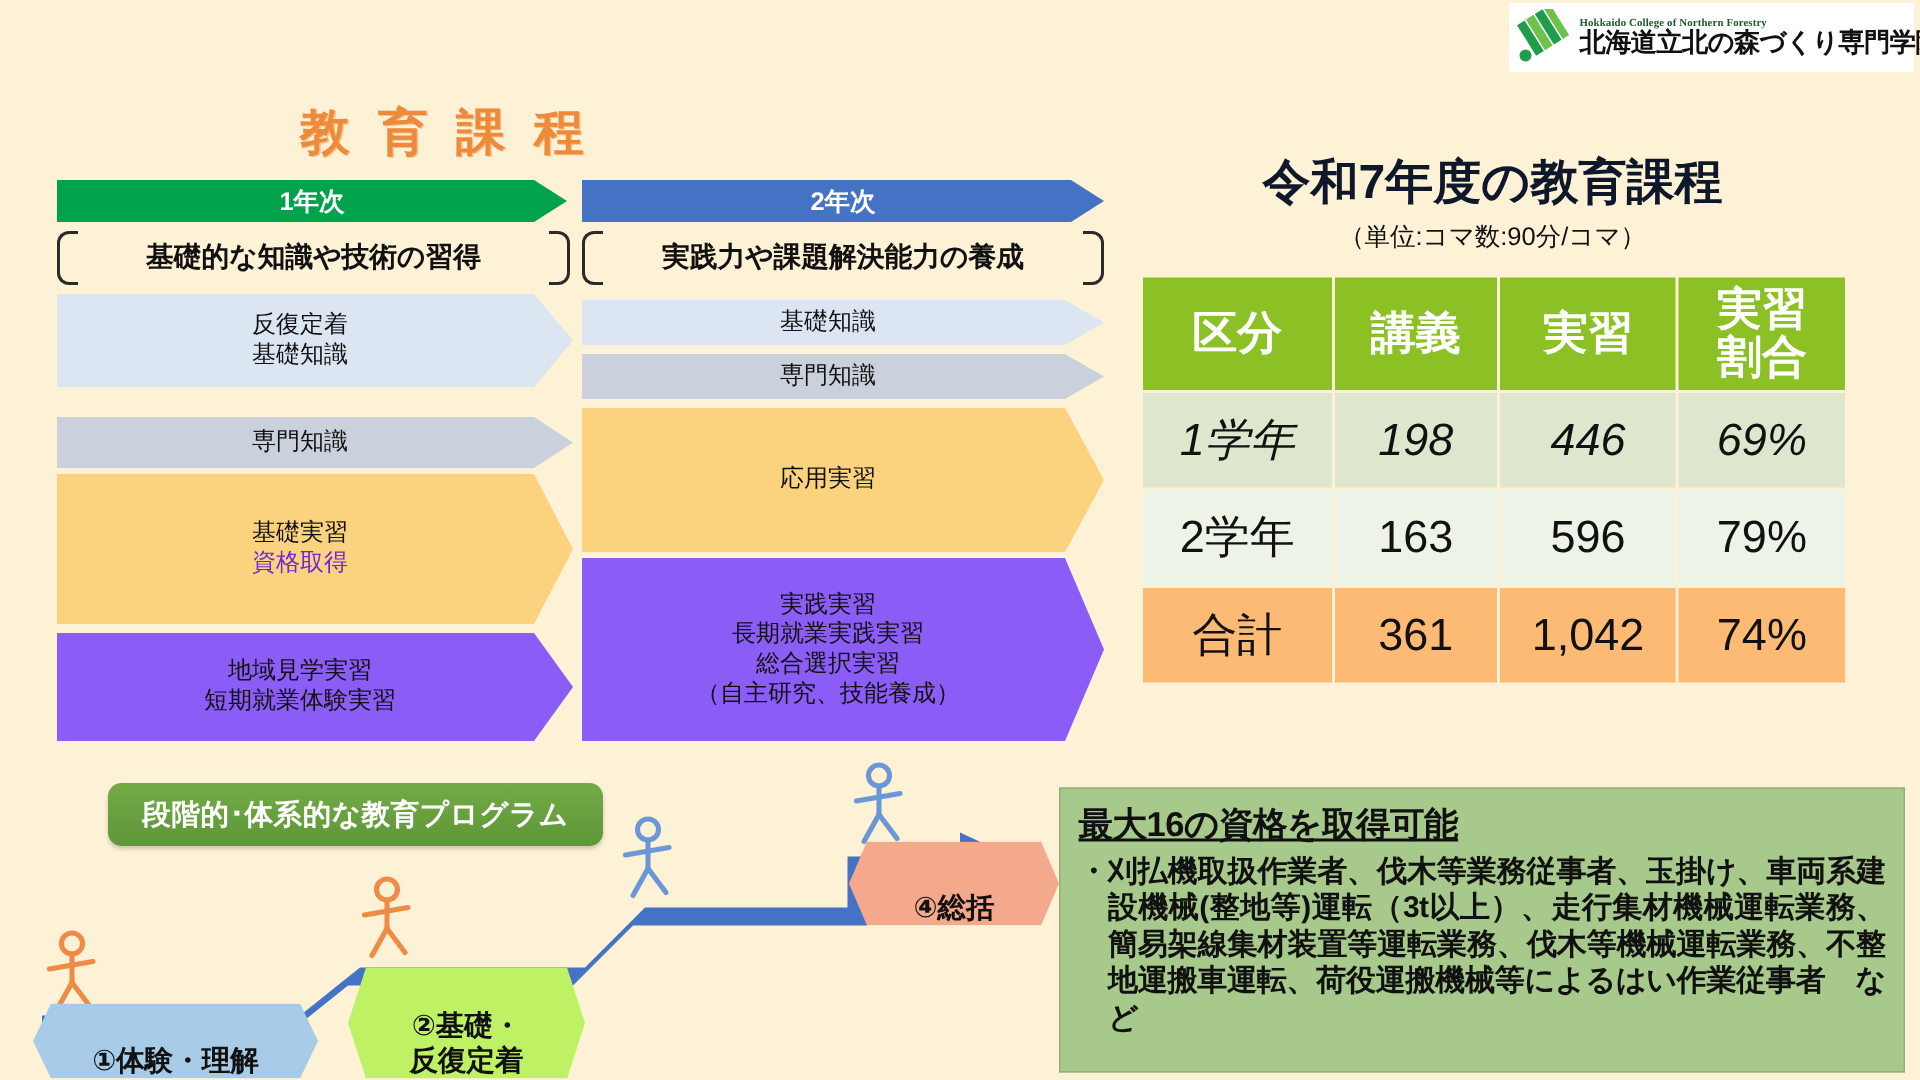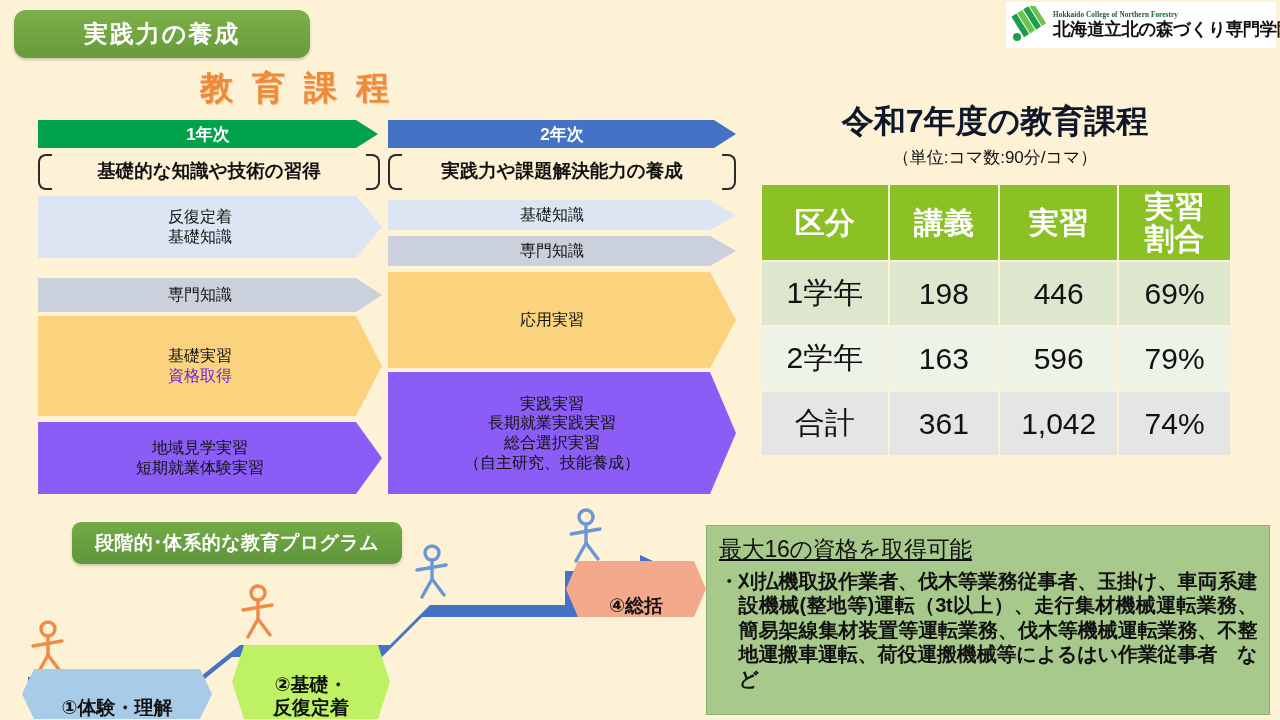--- a/index.html
+++ b/index.html
@@ -92,23 +92,23 @@
   #curriculum-table { position:absolute; left:760px; top:183px; width:472px;
                       border-collapse:separate; border-spacing:2px; }
   #curriculum-table th {
     background:#8CC125; color:#ffffff; font-size:30px; font-weight:700;
     padding:6px 2px; line-height:1.05; text-align:center; vertical-align:middle;
   }
   #curriculum-table td {
     font-size:30px; text-align:center; color:#111; padding:11px 2px;
     vertical-align:middle; font-weight:400;
   }
-  #curriculum-table tr.r-odd td  { background:#DCE7CD; }
+  #curriculum-table tr.r-odd td  { background:#DCE7CD;font-style:italic; }
   #curriculum-table tr.r-even td { background:#EEF3E7; }
-  #curriculum-table tr.r-tot td  { background:#e5e5e5; }
+  #curriculum-table tr.r-tot td  { background:#fdba74; }
   #curriculum-table col.c0 { width:128px; }
   #curriculum-table col.c1 { width:110px; }
   #curriculum-table col.c2 { width:118px; }
   #curriculum-table col.c3 { width:112px; }
 
   
   #stair { position:absolute; left:0; top:505px; width:720px; height:215px; }
 
   #program-pill {
     position:absolute; left:72px; top:522px; width:330px; height:42px;
@@ -123,35 +123,32 @@
               text-align:center; font-size:19px; font-weight:700; color:#111; line-height:1.18;
               clip-path:polygon(12px 0, calc(100% - 12px) 0, 100% 50%, calc(100% - 12px) 100%, 12px 100%, 0 50%); }
   #step1 { left:22px;  top:669px; width:190px; height:50px; background:#A8CBE8; }
   #step2 { left:232px; top:645px; width:158px; height:74px; background:#bef264; }
   #step3 { left:398px; top:605px; width:152px; height:56px; background:#FBDC8A; }
   #step4 { left:566px; top:561px; width:140px; height:56px; background:#F4A98C; }
 
   
   #qual-box { position:absolute; left:706px; top:525px; width:564px; height:190px;
               background:#A8C98C; border:1px solid #8fb274; padding:8px 12px 6px 12px; }
-  #qual-title { font-size:23px; font-weight:400; color:#111;
+  #qual-title { font-size:23px; font-weight:700; color:#111;
                 text-decoration:underline; text-underline-offset:2px; letter-spacing:-.3px; }
   #qual-body { font-size:20px; font-weight:700; color:#111; line-height:1.22;
                margin-top:4px; letter-spacing:-.4px; text-align:justify; }
   #qual-body .b { display:flex; }
   #qual-body .dot { flex:0 0 14px; }
 </style>
 </head>
 <body>
 
 <div class="slide">
 
-  <div id="title-pill">
-    <span>実践力の養成</span>
-  </div>
 
   <div id="logo">
     <div id="logo-mark">
       <svg width="40" height="38" viewBox="0 0 40 38" aria-hidden="true">
         <g transform="rotate(-32 20 18)">
           <rect x="8" y="2" width="6" height="24" fill="#1E9E4A"></rect>
           <rect x="15" y="2" width="6" height="24" fill="#6CC24A"></rect>
           <rect x="22" y="2" width="6" height="24" fill="#1E9E4A"></rect>
           <rect x="29" y="2" width="5" height="24" fill="#6CC24A"></rect>
         </g>

